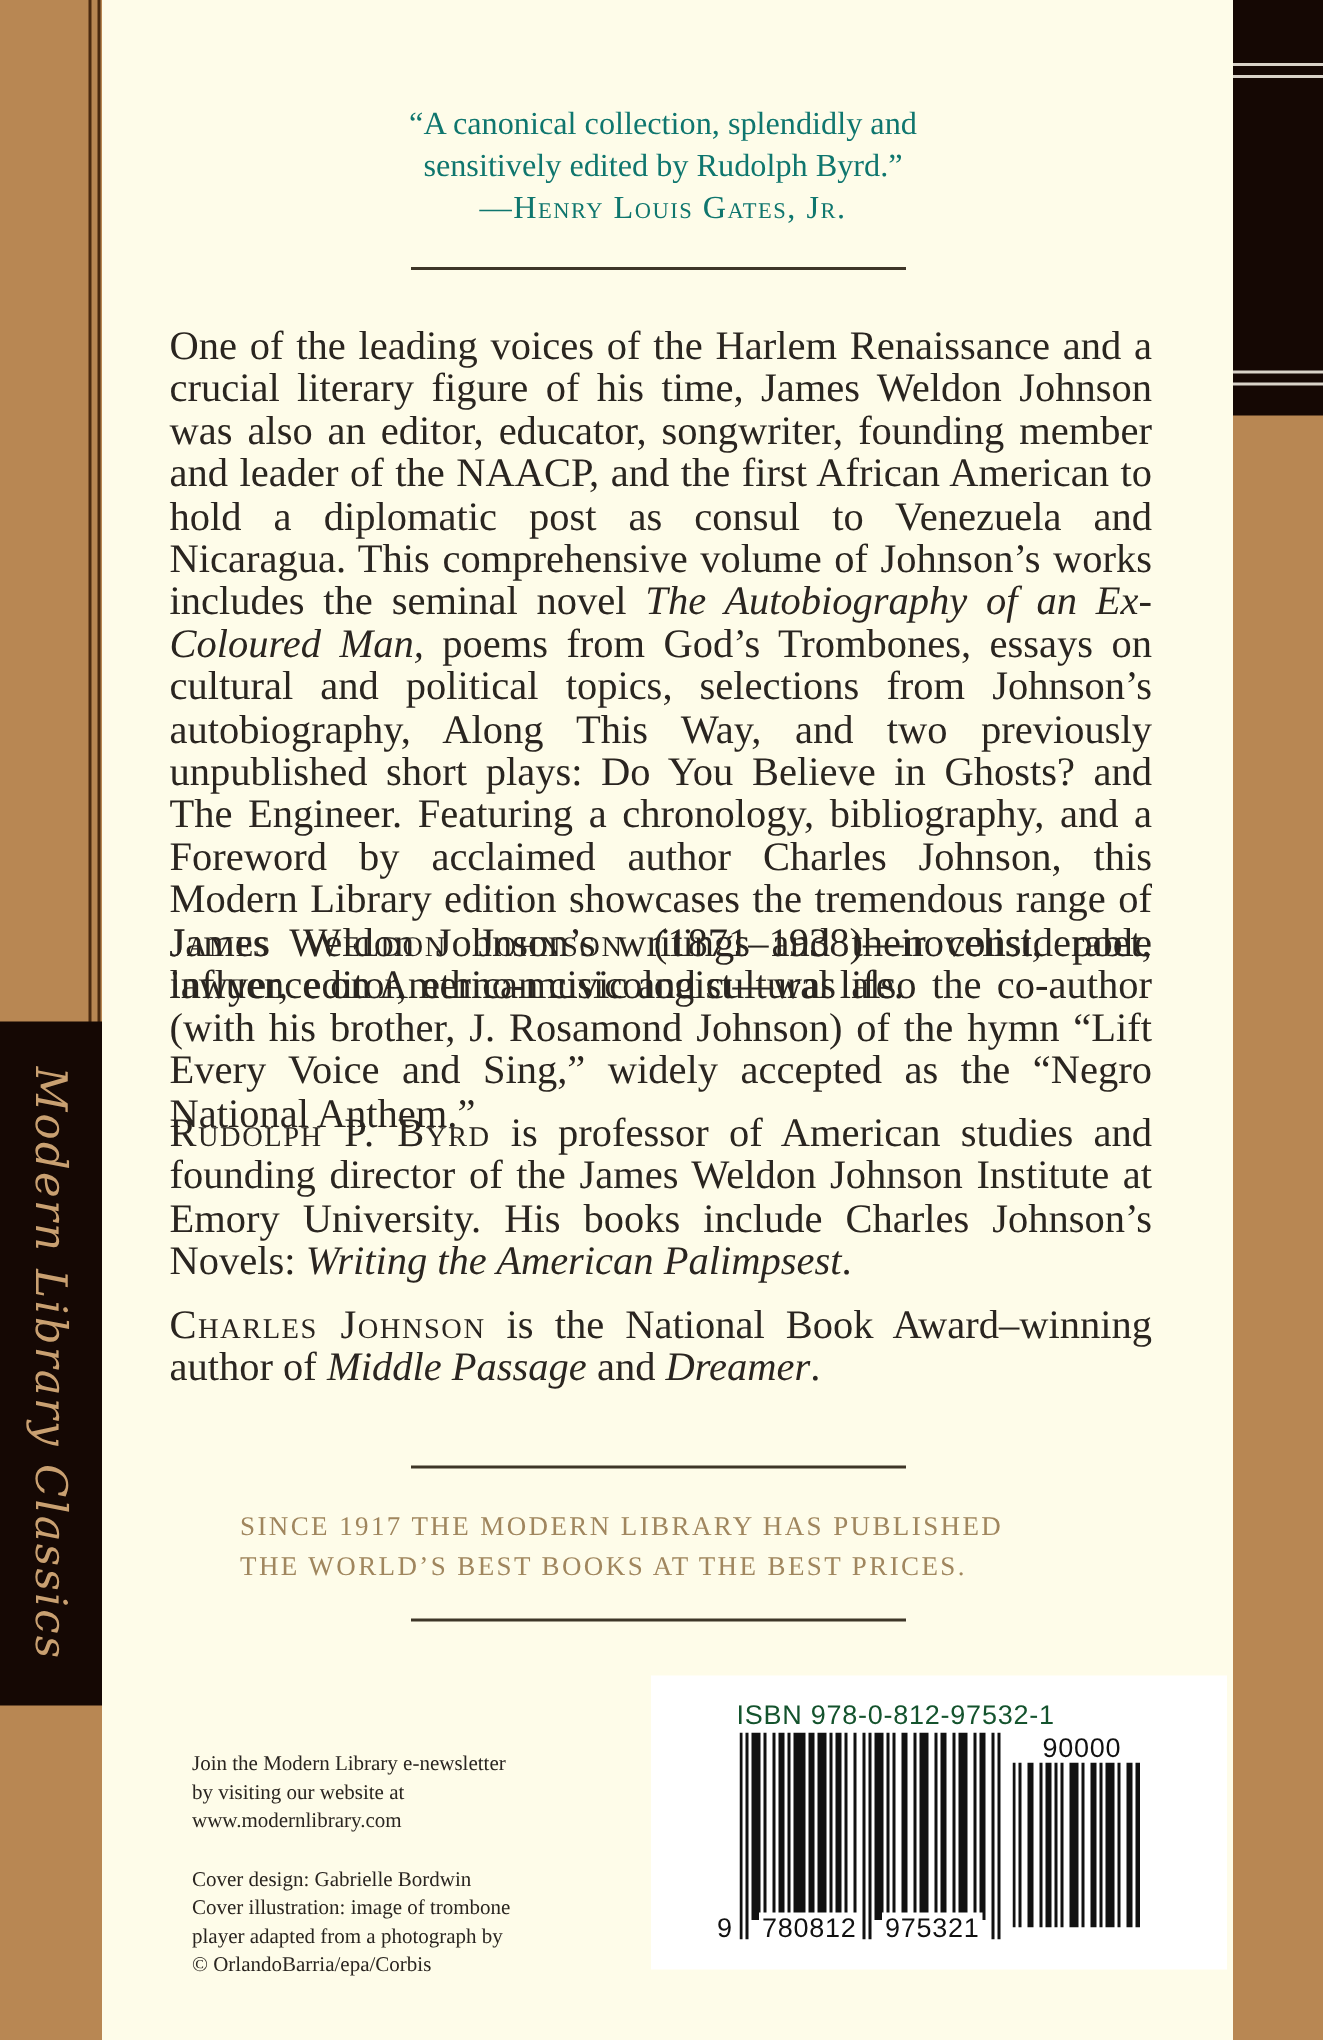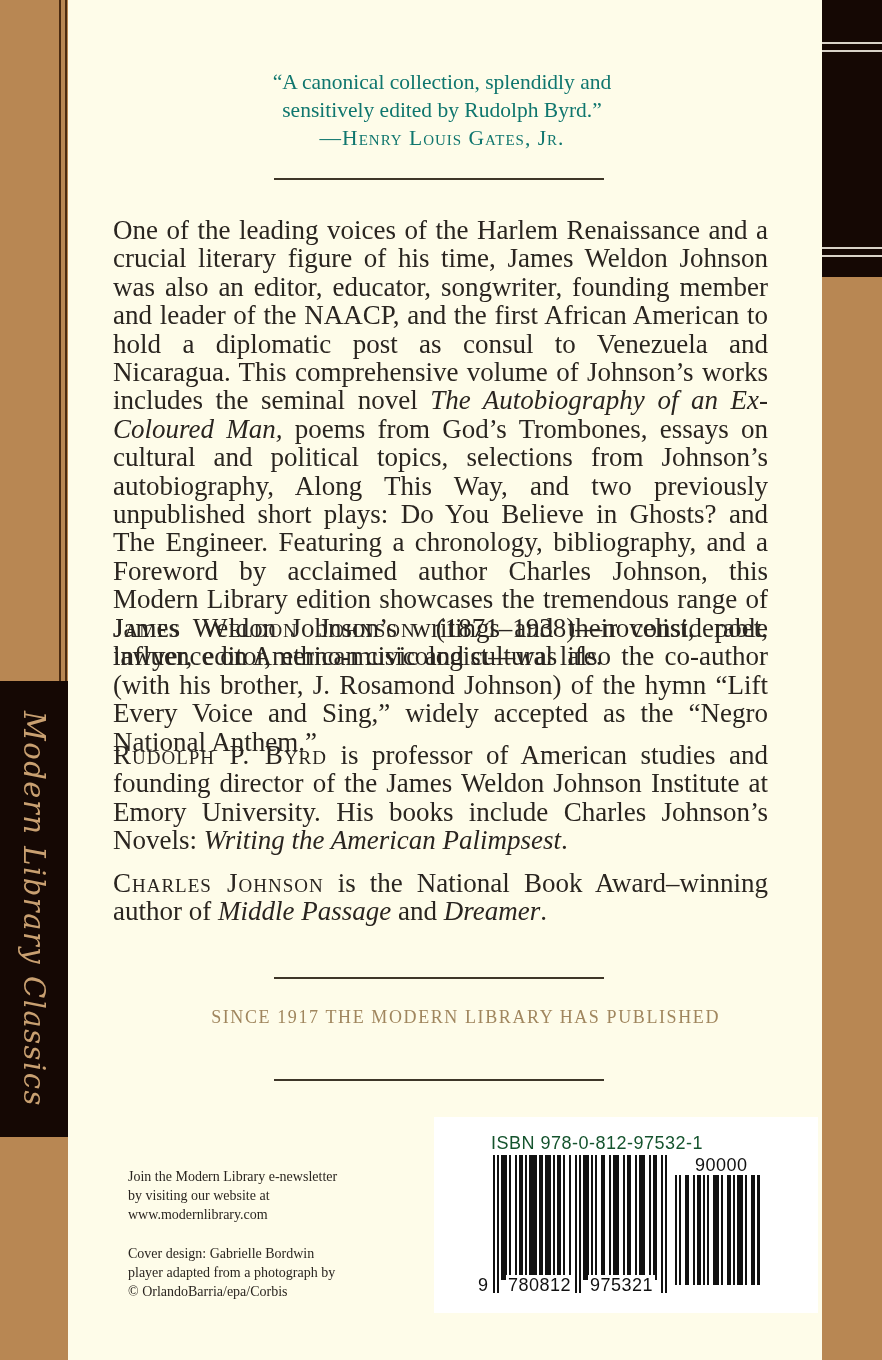--- a/index.html
+++ b/index.html
@@ -54,21 +54,21 @@
       color: #2a2520;
       font-family: "Liberation Serif", serif;
       font-size: 27px; line-height: 28.4px;
       text-align: justify;
     }
     .body-text p { margin: 0; }
     .sc { font-variant: small-caps; letter-spacing: 1px; }
     .it { font-style: italic; }
     .tagline {
       position: absolute; left: 160px; width: 560px; top: 1004px;
-      text-align: right; color: #a0865e;
+      text-align: left; color: #a0865e;
       font-family: "Liberation Serif", serif;
       font-size: 18px; line-height: 27px; letter-spacing: 1.6px;
     }
     .credits {
       position: absolute; left: 128px; top: 1167px; width: 300px;
       color: #2a2520; font-family: "Liberation Serif", serif;
       font-size: 14px; line-height: 19.2px;
     }
     .credits p { margin: 0; }
     .barcode-box {
@@ -127,29 +127,31 @@
   <p><span class="sc">Rudolph P. Byrd</span><span> is professor of American studies and founding director of the James Weldon Johnson Institute at Emory University. His books include Charles Johnson’s Novels: </span><span class="it">Writing the American Palimpsest</span><span>.</span></p>
 </div>
 
 <div class="body-text" style="top:869px">
   <p><span class="sc">Charles Johnson</span><span> is the National Book Award–winning author of </span><span class="it">Middle Passage</span><span> and </span><span class="it">Dreamer</span><span>.</span></p>
 </div>
 
 <div class="rule" style="top:977px"></div>
 <div class="tagline">
   <div>SINCE 1917 THE MODERN LIBRARY HAS PUBLISHED</div>
+  <div>THE WORLD’S BEST BOOKS AT THE BEST PRICES.</div>
 </div>
 <div class="rule" style="top:1079px"></div>
 
 <div class="credits">
   <p>Join the Modern Library e-newsletter</p>
   <p>by visiting our website at</p>
   <p>www.modernlibrary.com</p>
   <p style="height:19px"></p>
   <p>Cover design: Gabrielle Bordwin</p>
+  <p>Cover illustration: image of trombone</p>
   <p>player adapted from a photograph by</p>
   <p>© OrlandoBarria/epa/Corbis</p>
 </div>
 
 <div class="barcode-box"></div>
 <div class="isbn-label">ISBN 978-0-812-97532-1</div>
 <div class="price-code">90000</div>
 
 <svg class="bars" style="left:493px; top:1155px;" width="175" height="138" viewBox="0 0 175 138">
   <g fill="#111">

